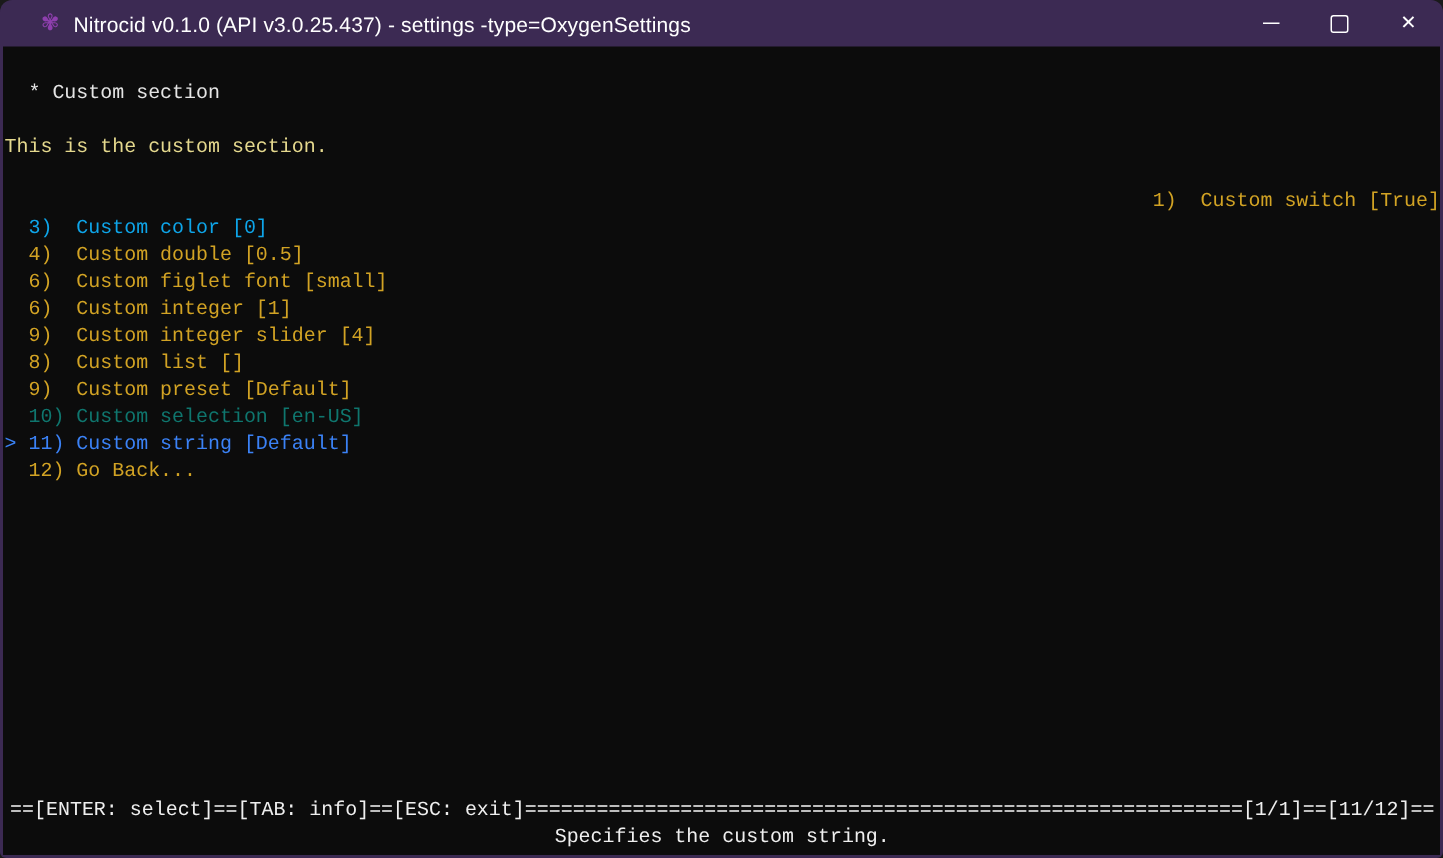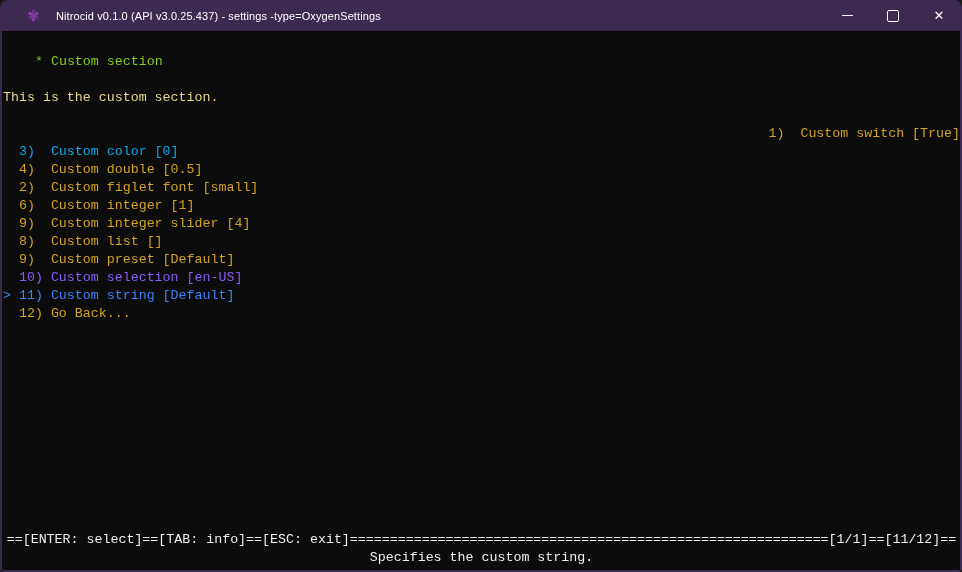--- a/index.html
+++ b/index.html
@@ -11,21 +11,21 @@
   
   #titlebar{
     position:absolute;top:0;left:0;right:0;height:31px;
     display:flex;align-items:center;
   }
   #app-icon{
     margin-left:25px;width:17px;height:17px;line-height:17px;
     font-size:15px;text-align:center;flex:0 0 auto;
   }
   #window-title{
-    margin-left:14px;font-size:11px;letter-spacing:.1px;flex:0 0 auto;
+    margin-left:7px;font-size:14px;letter-spacing:.1px;flex:0 0 auto;
   }
   #caption-buttons{margin-left:auto;display:flex;height:31px;}
   .caption-btn{
     width:46px;height:31px;display:flex;align-items:center;justify-content:center;
     cursor:default;
   }
   .glyph-min{width:11px;height:1px;background:#fff;}
   .glyph-max{width:10px;height:10px;border:1.2px solid #fff;border-radius:2px;}
   .glyph-close{color:#fff;font-size:13px;line-height:13px;font-family:"DejaVu Sans",sans-serif;}
   
@@ -56,33 +56,33 @@
       </div>
       <div class="caption-btn">
         <span class="glyph-close">✕</span>
       </div>
     </div>
   </div>
 
   <div id="terminal" style="background: rgb(12, 12, 12);">
     <div id="term-lines">
         <div class="row"></div>
-        <div class="row" style="color: #84cc16; margin-left: 16px;">  * Custom section</div>
+        <div class="row" style="color: #e5e5e5;">  * Custom section</div>
         <div class="row"></div>
         <div class="row" style="color: rgb(229, 217, 142);">This is the custom section.</div>
         <div class="row"></div>
         <div class="row" style="color: rgb(210, 163, 36); text-align: right;">  1)  Custom switch [True]</div>
         <div class="row" style="color: #0ea5e9;">  3)  Custom color [0]</div>
         <div class="row" style="color: rgb(210, 163, 36);">  4)  Custom double [0.5]</div>
-        <div class="row" style="color: rgb(210, 163, 36);">  2)  Custom figlet font [small]</div>
+        <div class="row" style="color: rgb(210, 163, 36);">  6)  Custom figlet font [small]</div>
         <div class="row" style="color: rgb(210, 163, 36);">  6)  Custom integer [1]</div>
         <div class="row" style="color: rgb(210, 163, 36);">  9)  Custom integer slider [4]</div>
         <div class="row" style="color: rgb(210, 163, 36);">  8)  Custom list []</div>
         <div class="row" style="color: rgb(210, 163, 36);">  9)  Custom preset [Default]</div>
-        <div class="row" style="color: #8b5cf6; font-family: Liberation Mono, monospace;">  10) Custom selection [en-US]</div>
+        <div class="row" style="color: #0f766e; font-family: Liberation Mono, monospace;">  10) Custom selection [en-US]</div>
         <div class="row" style="color: #3b82f6;">&gt; 11) Custom string [Default]</div>
         <div class="row" style="color: rgb(210, 163, 36);">  12) Go Back...</div>
       </div>
     <div id="term-bottom" style="color: rgb(239, 239, 239);">
       <div class="row">==[ENTER: select]==[TAB: info]==[ESC: exit]============================================================[1/1]==[11/12]==</div>
       <div class="row">Specifies the custom string.</div>
     </div>
   </div>
 
 </div>

